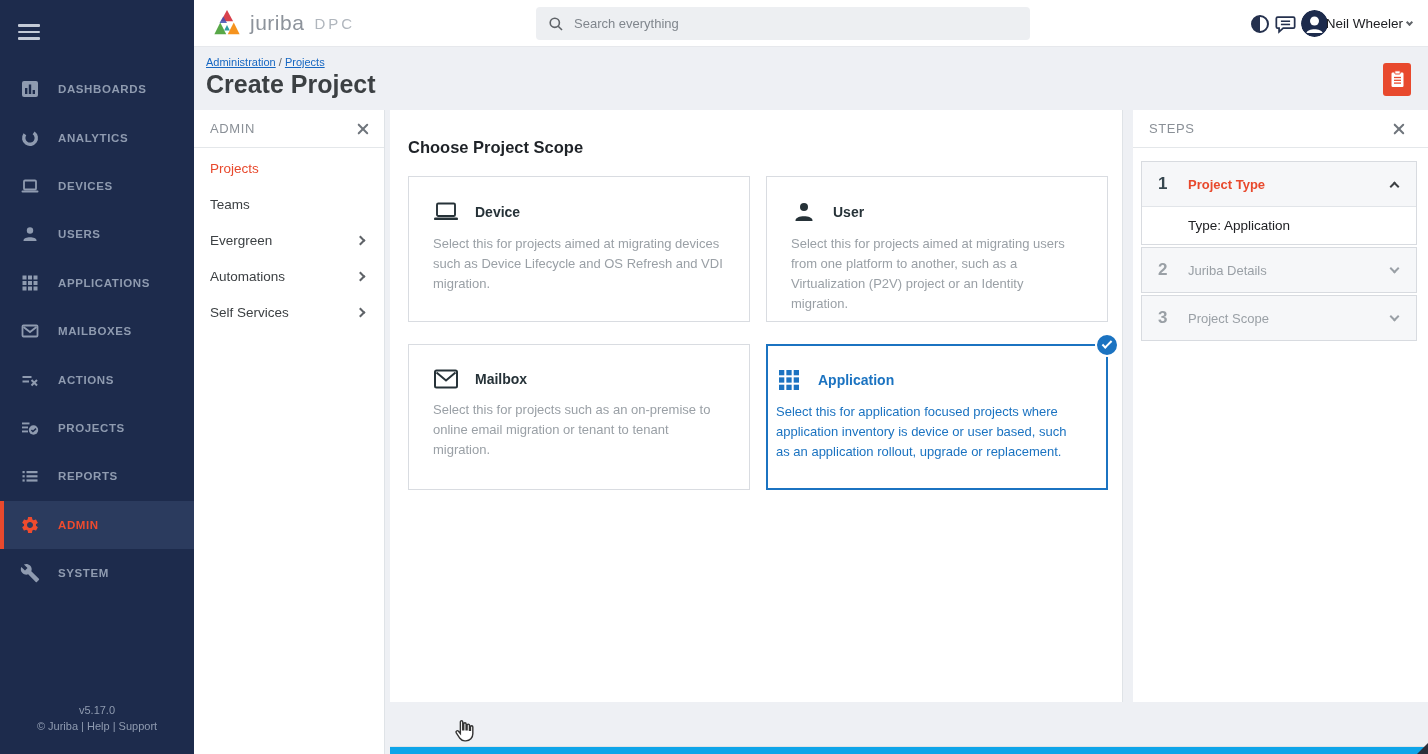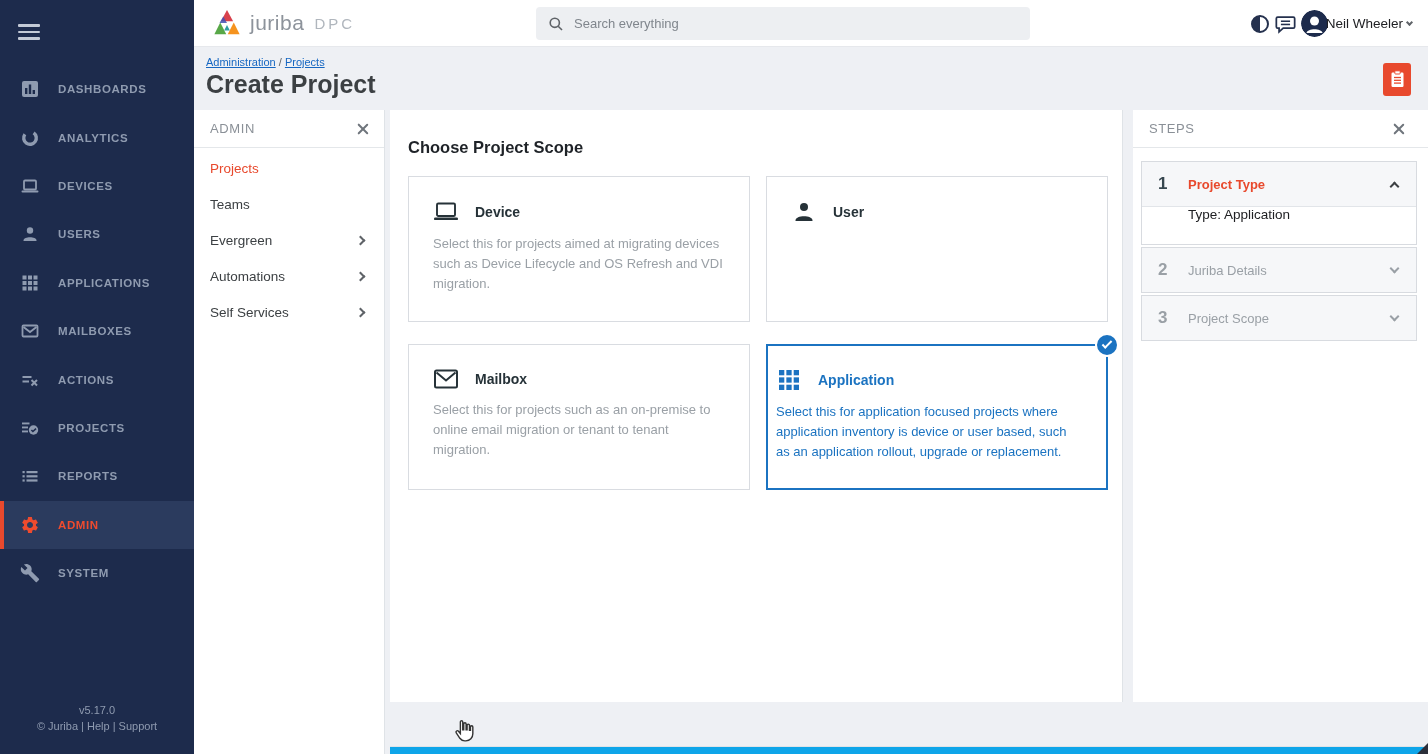--- a/index.html
+++ b/index.html
@@ -80,21 +80,21 @@
   .steps-panel { position:absolute; left:1133px; top:110px; width:295px; height:592px; background:#fff; }
   .accordion { position:absolute; left:8px; top:51px; width:276px; }
   .step-box { border:1px solid #d8dbe0; margin-bottom:2px; background:#fff; }
   .step-head { position:relative; height:44px; background:#f6f7f9; display:flex; align-items:center; padding:0 16px; cursor:pointer; }
   .step-num { font-size:17px; font-weight:600; color:#9aa0a6; width:30px; }
   .step-label { font-size:13px; font-weight:500; color:#9aa0a6; }
   .step-head.active .step-num { color:#37474f; }
   .step-head.active .step-label { color:#e8492d; font-weight:700; }
   .step-head .chev { position:absolute; right:18px; color:#9aa0a6; }
   .step-head.active .chev { color:#3c4043; }
-  .step-body { height:38px; border-top:1px solid #e2e5e9; display:flex; align-items:flex-start; padding-left:46px; font-size:13.5px; color:#202124; background:#fff; }
+  .step-body { height:38px; border-top:1px solid #e2e5e9; display:flex; align-items:center; padding-left:46px; font-size:13.5px; color:#202124; background:#fff; }
 
   
   .footer-bar { position:absolute; left:390px; top:702px; width:1038px; height:52px; background:#0ea5e9; border-top:1px solid #dfe3e7;margin-top:44px; }
   .btn { position:absolute; top:14px; height:28px; border-radius:3px; font-size:12px; font-weight:700; letter-spacing:.4px; display:flex; align-items:center; justify-content:center; cursor:pointer; font-family:inherit; border:1px solid transparent; }
   .btn-next { left:20px; width:57px; background:#2c6ca5; color:#fff; border-color:#275f91; }
   .btn-cancel { left:88px; width:47px; background:#f1f2f3; color:#3c4043; border-color:#c9cdd3; }
 
   .cursor-hand { position:absolute; left:452px; top:719px; z-index:20; pointer-events:none; }
   .resize-corner { position:absolute; right:0; bottom:0; width:0; height:0; border-left:11px solid transparent; border-bottom:11px solid #2b2f3a; z-index:30; }
 </style>
@@ -359,20 +359,21 @@
     <div class="card" id="card-user">
       <div class="card-head">
         <span class="c-icon">
           <svg width="24" height="22" viewBox="0 0 24 22">
               <circle cx="12" cy="6" r="4" fill="currentColor"></circle>
               <path d="M3.5 19.5c0-5.6 17-5.6 17 0v0.5h-17z" fill="currentColor"></path>
             </svg>
         </span>
         <span class="c-title">User</span>
       </div>
+      <p class="c-desc">Select this for projects aimed at migrating users from one platform to another, such as a Virtualization (P2V) project or an Identity migration.</p>
     </div>
 
     <div class="card" id="card-mailbox">
       <div class="card-head">
         <span class="c-icon">
           <svg width="26" height="20" viewBox="0 0 26 20">
               <rect x="2" y="1.5" width="22" height="17" rx="1.5" fill="none" stroke="currentColor" stroke-width="2"></rect>
               <path d="M3.5 3.5 L13 11.5 L22.5 3.5" fill="none" stroke="currentColor" stroke-width="2"></path>
             </svg>
         </span>

